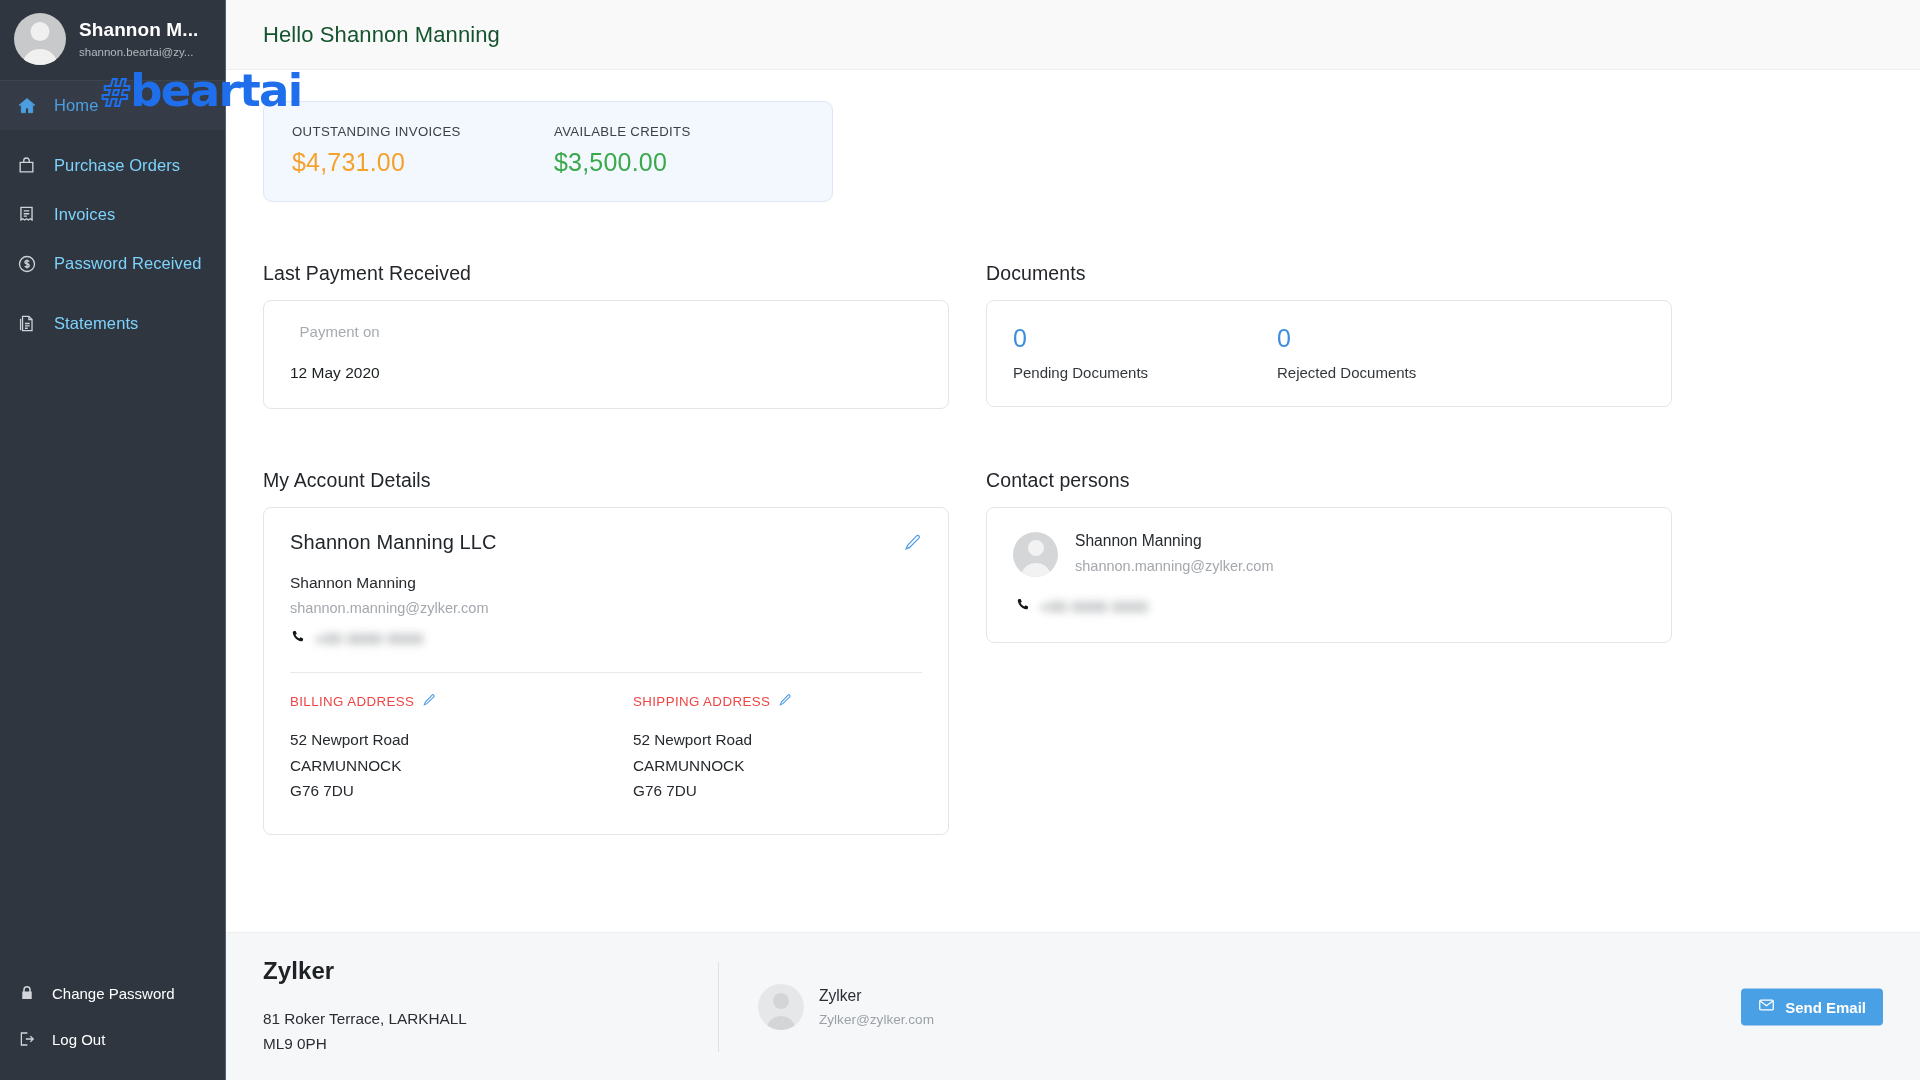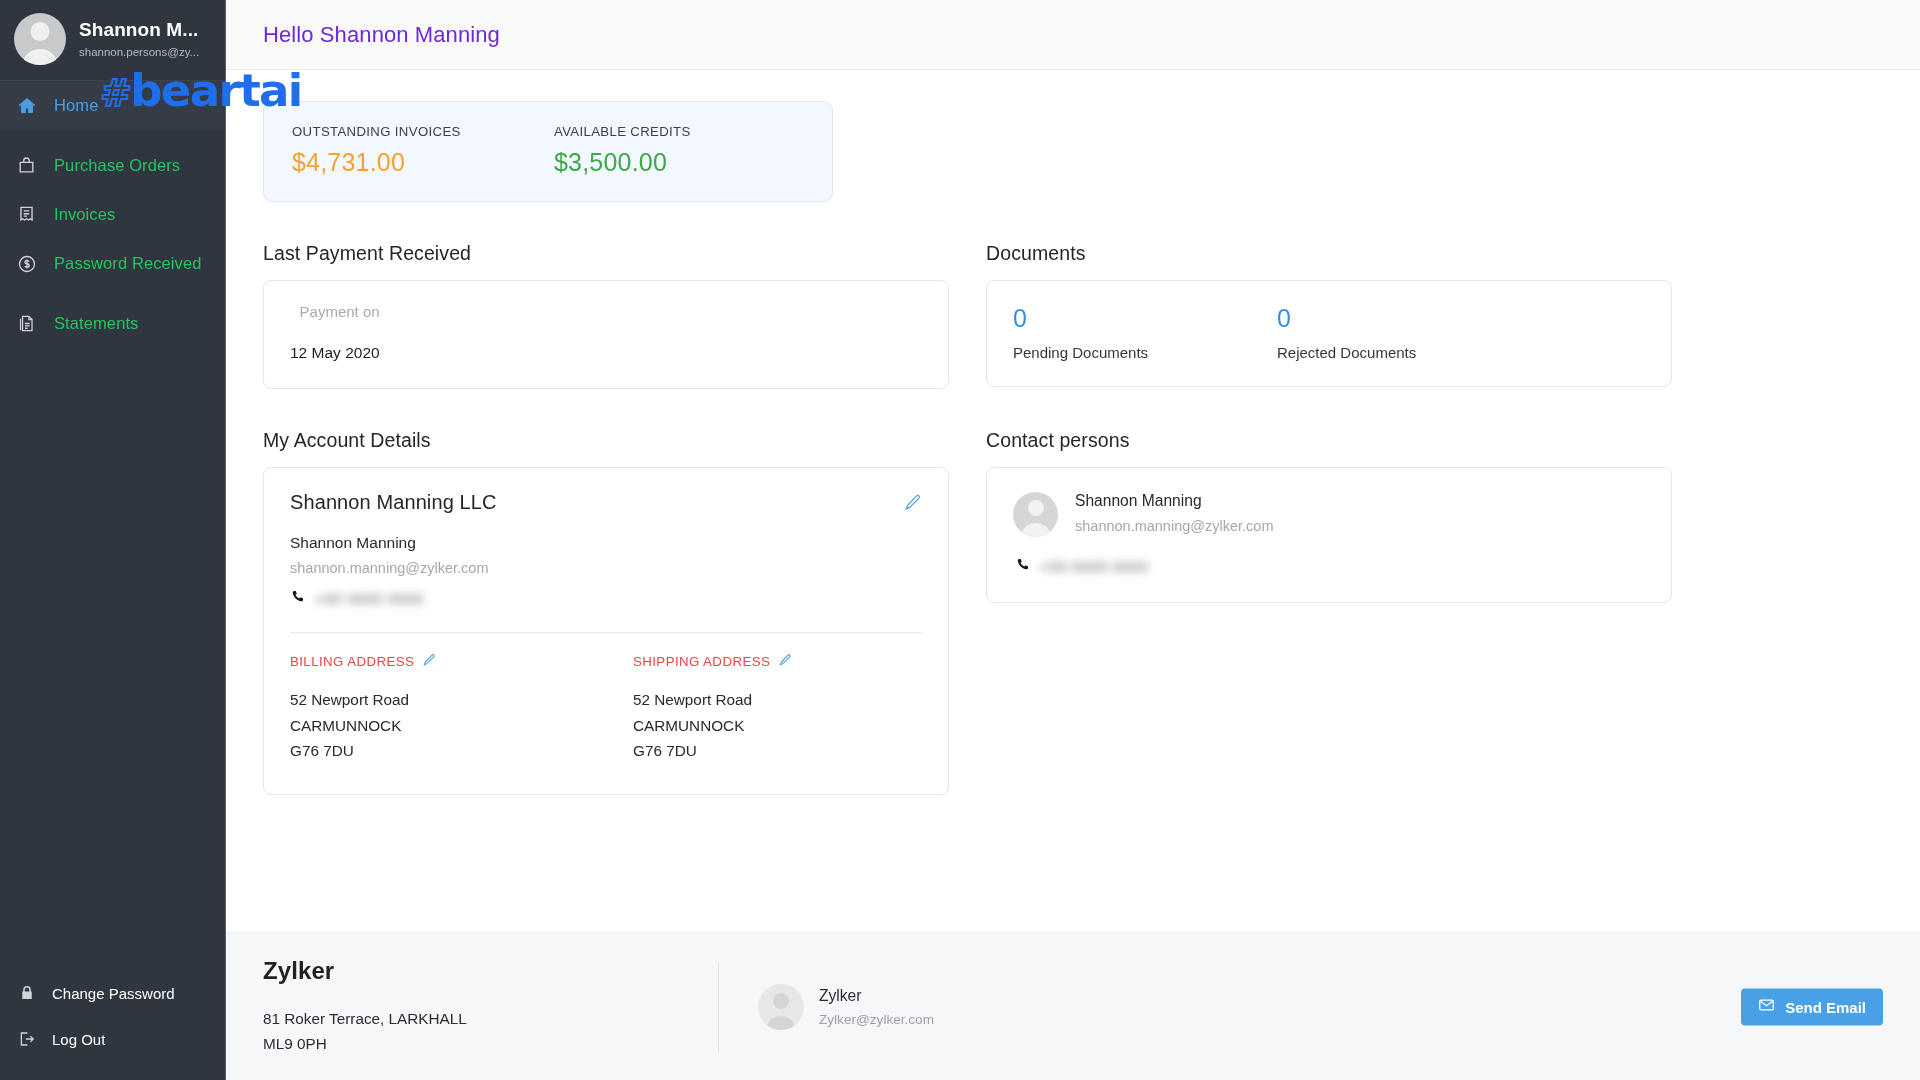--- a/index.html
+++ b/index.html
@@ -45,21 +45,21 @@
   }
   .sb-email {
     color: #b4b9bf; font-size: 11.5px; line-height: 16px;
     margin-top: 3px; white-space: nowrap;
   }
 
   .sb-nav { padding-top: 0px; }
   .sb-item {
     display: flex; align-items: center; gap: 17px;
     height: 49px; padding: 0 0 0 16px;
-    color: #22c55e; font-size: 16.5px; letter-spacing: .1px;
+    color: #7dd3fc; font-size: 16.5px; letter-spacing: .1px;
     cursor: pointer;
   }
   .sb-item .sb-ico { width: 21px; height: 21px; flex: 0 0 21px; display: flex; align-items: center; justify-content: center; }
   .sb-item .sb-ico svg { display: block; }
   .sb-item.active { background: #353c47; color: #4b9fe1; }
   .sb-item.active .sb-ico svg { fill: #4b9fe1; stroke: #4b9fe1; }
   .sb-gap-1 { height: 11px; }
 
   .sb-bottom { position: absolute; left: 0; bottom: 0; width: 100%; padding-bottom: 18px; }
   .sb-bitem {
@@ -69,39 +69,39 @@
   }
   .sb-bitem .sb-ico { width: 19px; height: 19px; flex: 0 0 19px; display: flex; align-items: center; justify-content: center; }
 
   
   .main { flex: 1; height: 1080px; display: flex; flex-direction: column; background: #ffffff; overflow: hidden; }
   .topbar {
     height: 70px; flex: 0 0 70px; background: #f9f9fa;
     display: flex; align-items: center; padding-left: 37px;
     border-bottom: 1px solid #eceef0;
   }
-  .topbar h1 { font-size: 22px; font-weight: 400; color: #6d28d9; letter-spacing: .1px; }
+  .topbar h1 { font-size: 22px; font-weight: 400; color: #14532d; letter-spacing: .1px; }
 
   .content { flex: 1; padding: 31px 37px 0 37px; background: #ffffff; position: relative; }
 
   
   .stats-card {
     width: 570px; background: #f3f7fe; border: 1px solid #dde7f7;
     border-radius: 9px; padding: 22px 28px 24px 28px;
     display: flex;
   }
   .stat { flex: 0 0 262px; }
   .stat-label { font-size: 13.2px; color: #3d4145; letter-spacing: .35px; }
   .stat-value { font-size: 25px; margin-top: 9px; letter-spacing: .2px; }
   .stat-value.orange { color: #f5a22d; }
   .stat-value.green { color: #3aa94b; }
 
   
   .grid { display: flex; gap: 37px; margin-top: 40px; }
-  .col { width: 686px; flex: 0 0 686px; }
+  .col { width: 686px; flex: 0 0 686px; margin-top: 20px; }
   .sec-title { font-size: 19.5px; font-weight: 400; color: #23262a; letter-spacing: .1px; margin-bottom: 15px; }
   .card {
     border: 1px solid #e3e6e9; border-radius: 8px; background: #ffffff;
   }
 
   
   .pay-card { padding: 22px 26px 26px 26px; display: flex; justify-content: space-between; }
   .pay-amount { font-size: 25px; color: #1c1f22; letter-spacing: .2px; }
   .pay-sub { font-size: 15px; color: #2b2e31; margin-top: 11px; }
   .pay-sub a { color: #3b8ee0; text-decoration: none; }
@@ -202,21 +202,21 @@
 <body>
 
 <div id="app">
 
   <aside class="sidebar">
 
     <div class="sb-profile">
       <div class="sb-avatar"></div>
       <div class="sb-prof-text">
         <div class="sb-name">Shannon M...</div>
-        <div class="sb-email">shannon.persons@zy...</div>
+        <div class="sb-email">shannon.beartai@zy...</div>
       </div>
     </div>
 
     <nav class="sb-nav">
 
       <div class="sb-item active">
         <span class="sb-ico">
           <svg width="20" height="20" viewBox="0 0 24 24" fill="#4b9fe1">
               <path d="M12 3 2.5 11h2.7v9h5v-5.6h3.6V20h5v-9h2.7z"></path>
             </svg>

